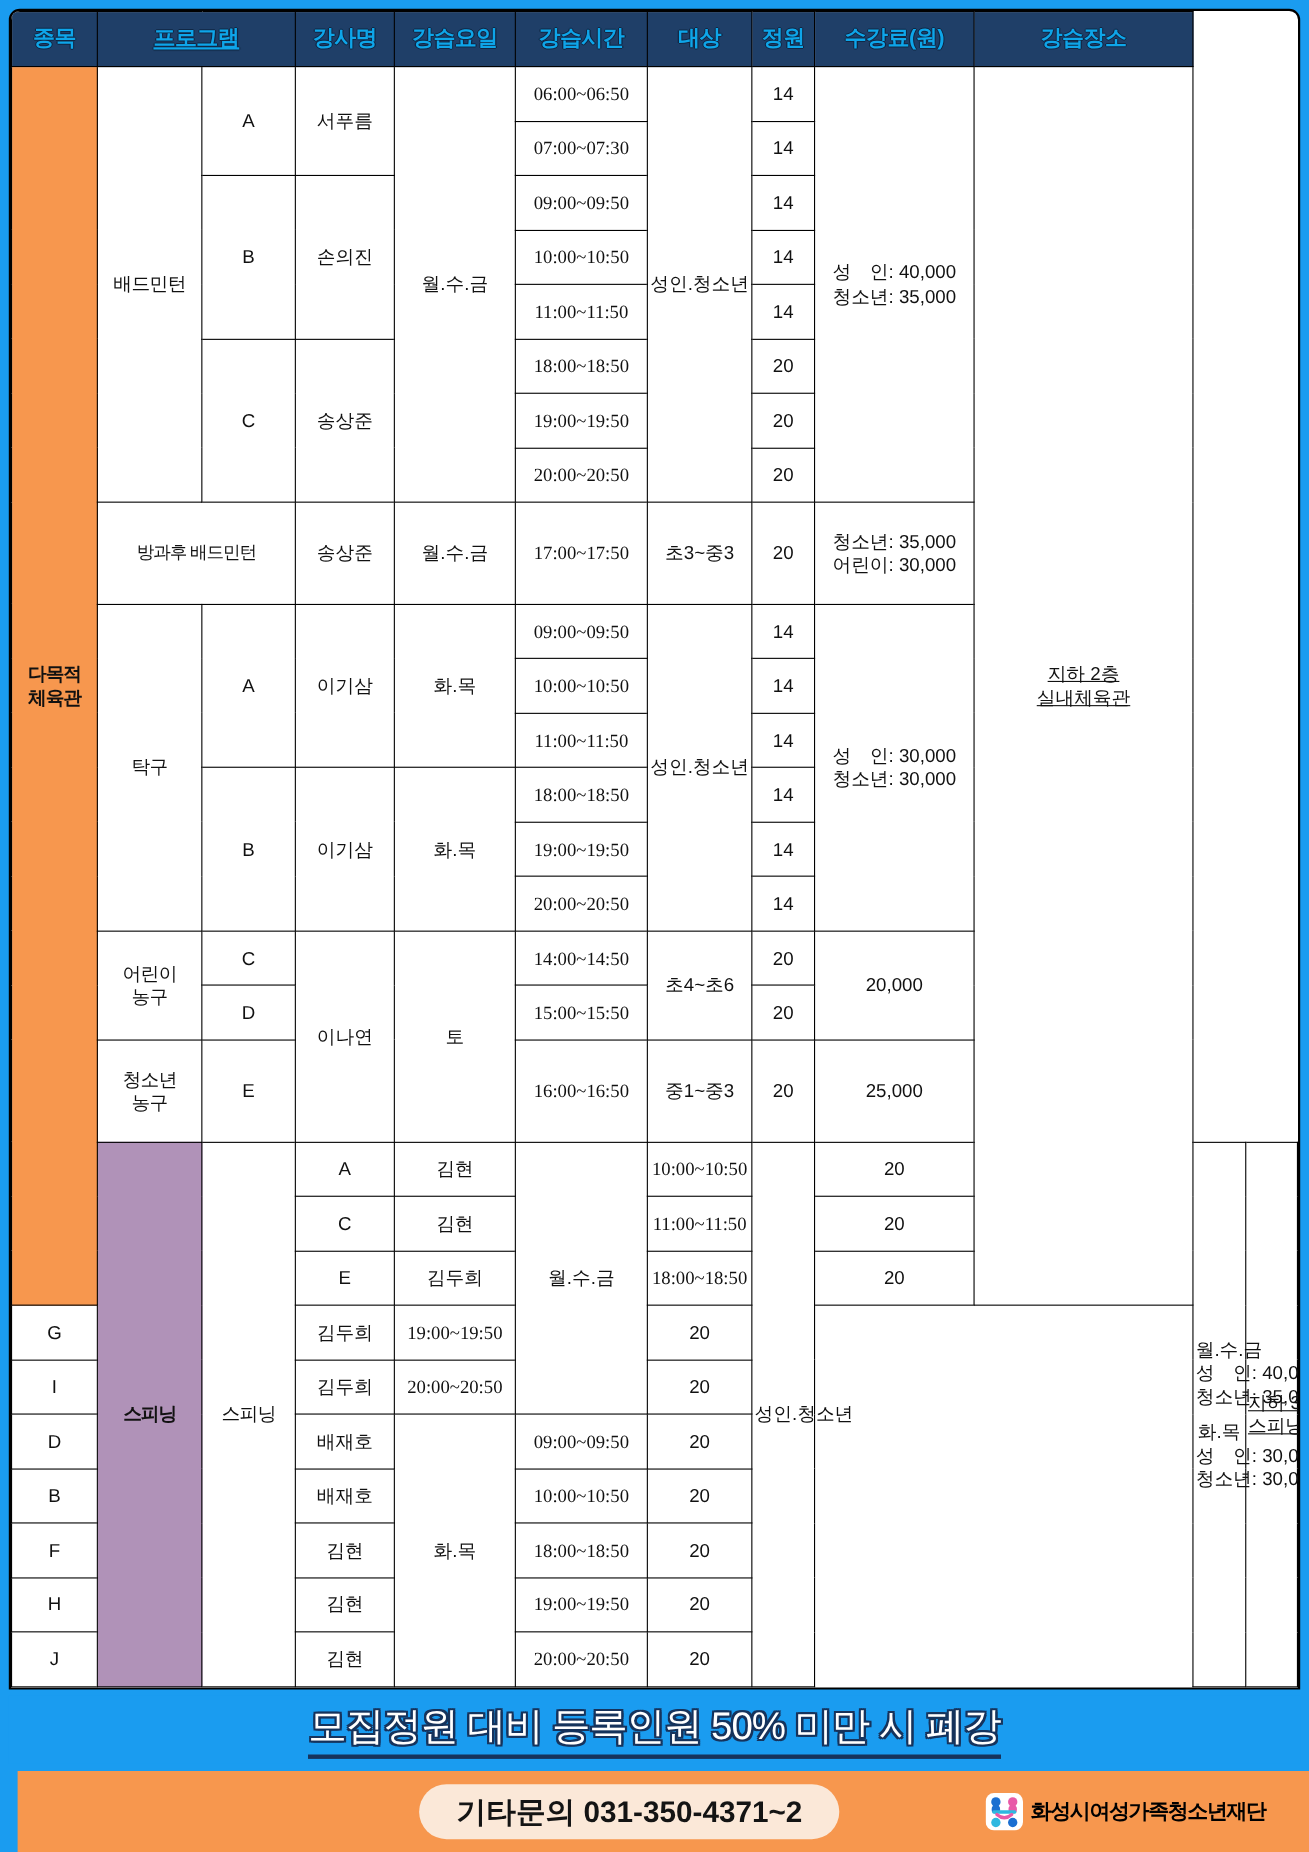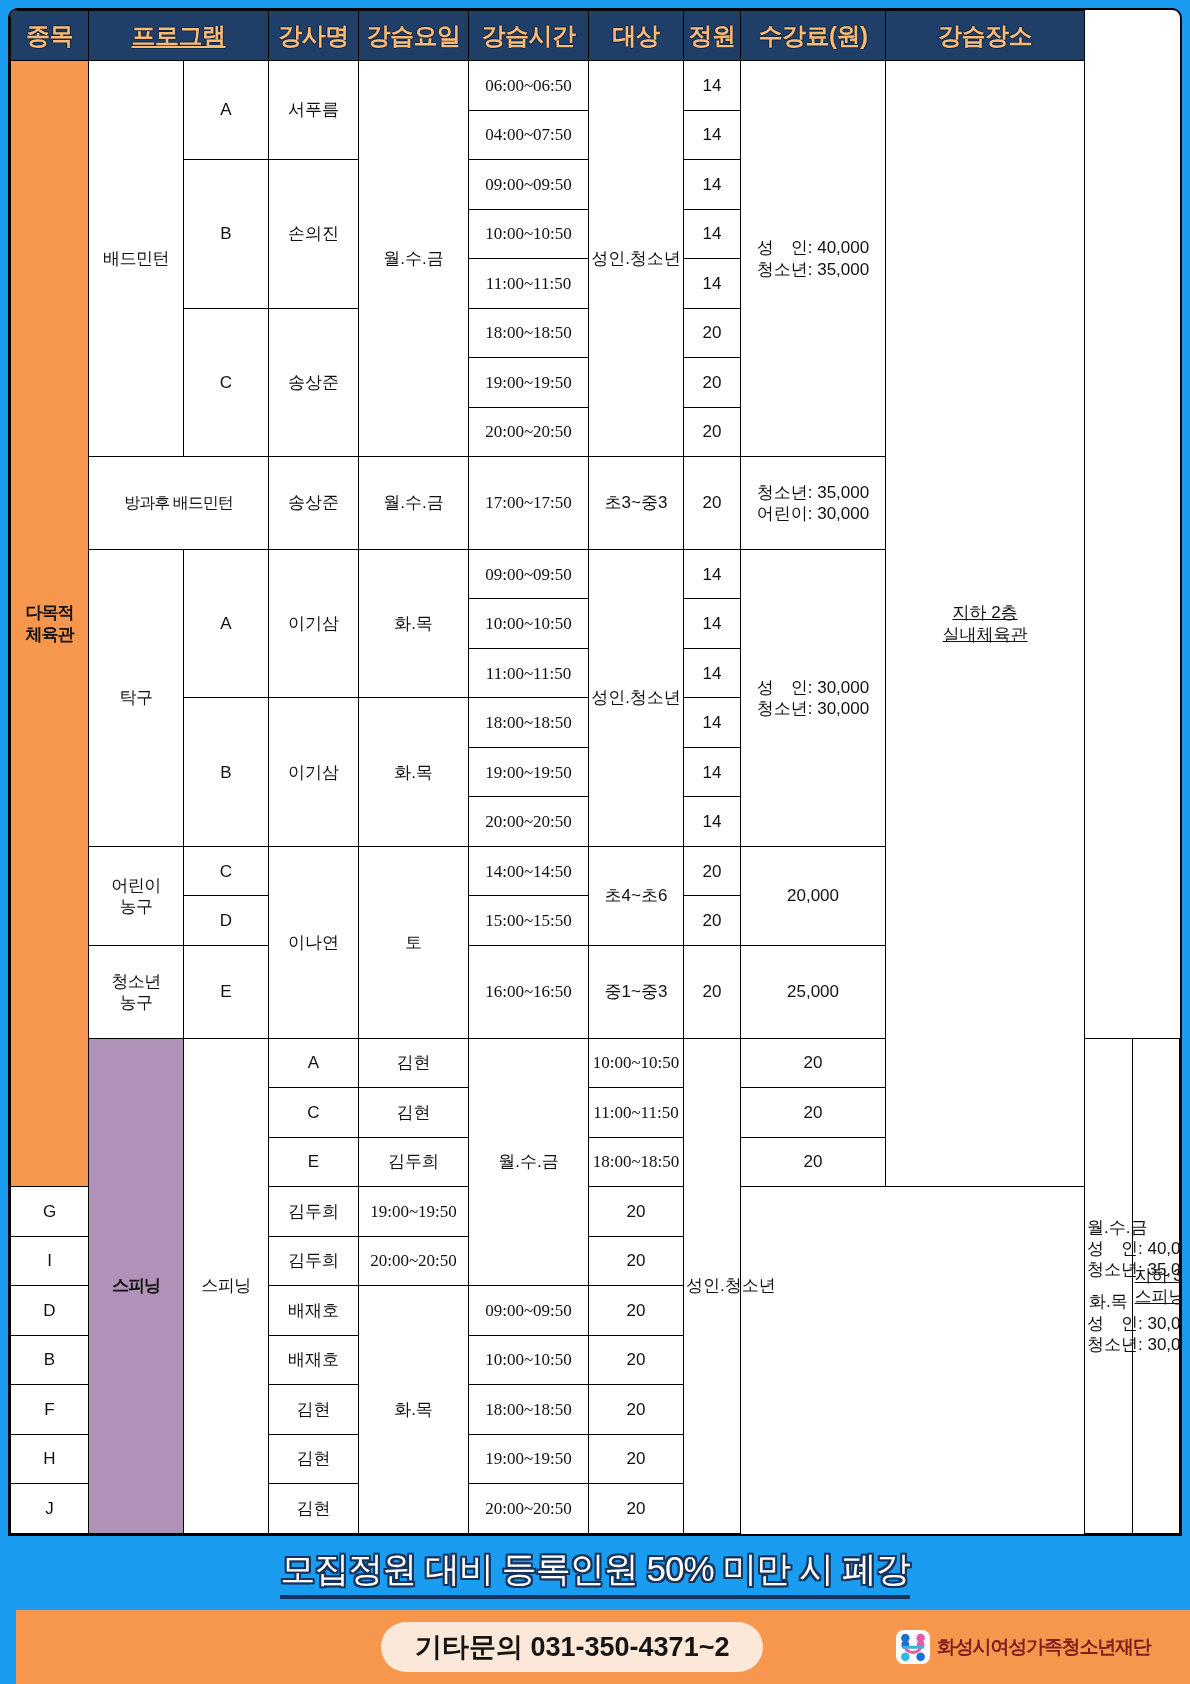--- a/index.html
+++ b/index.html
@@ -38,22 +38,22 @@
     text-align: center;
     vertical-align: middle;
     font-size: 17px;
     color: #111;
     padding: 1px 2px;
     line-height: 1.25;
     white-space: nowrap;
   }
   table.sched thead th {
     background: #1f3f68;
-    color: #fdba74;
-    font-size: 24px;
+    color: #0ea5e9;
+    font-size: 20px;
     font-weight: bold;
     height: 50px;
     text-shadow: -1px 0 #102744, 0 1px #102744, 1px 0 #102744, 0 -1px #102744;
     letter-spacing: -0.5px;
   }
   thead th .hdr-u { text-decoration: underline; text-underline-offset: 2px; }
 
   
   col.c-category { width: 78px; }
   col.c-program  { width: 95px; }
@@ -135,21 +135,21 @@
     letter-spacing: 0px;
     white-space: nowrap;
   }
   .brand {
     position: absolute;
     left: 880px; top: 20px;
     display: flex; align-items: center; gap: 7px;
   }
   .brand-mark { width: 34px; height: 34px; flex: none; }
   .brand-name {
-    font-size: 19px; font-weight: bold; color: #7f1d1d;
+    font-size: 19px; font-weight: bold; color: #000000;
     letter-spacing: -1.2px; white-space: nowrap;
   }
 </style>
 </head>
 <body>
 
 <div id="page">
 
   <div class="table-wrap">
     <table class="sched">
@@ -195,21 +195,21 @@
           <td class="fee" rowspan="8">
             <span class="fee-line">성　인: 40,000</span>
             <span class="fee-line">청소년: 35,000</span>
           </td>
           <td class="place" rowspan="21">
             <span>지하 2층</span><br>
             <span>실내체육관</span>
           </td>
         </tr>
         <tr>
-          <td class="time">04:00~07:50</td>
+          <td class="time">07:00~07:30</td>
           <td class="cap">14</td>
         </tr>
 
         <tr>
           <td class="cls" rowspan="3">B</td>
           <td rowspan="3">손의진</td>
           <td class="time">09:00~09:50</td>
           <td class="cap">14</td>
         </tr>
         <tr>

